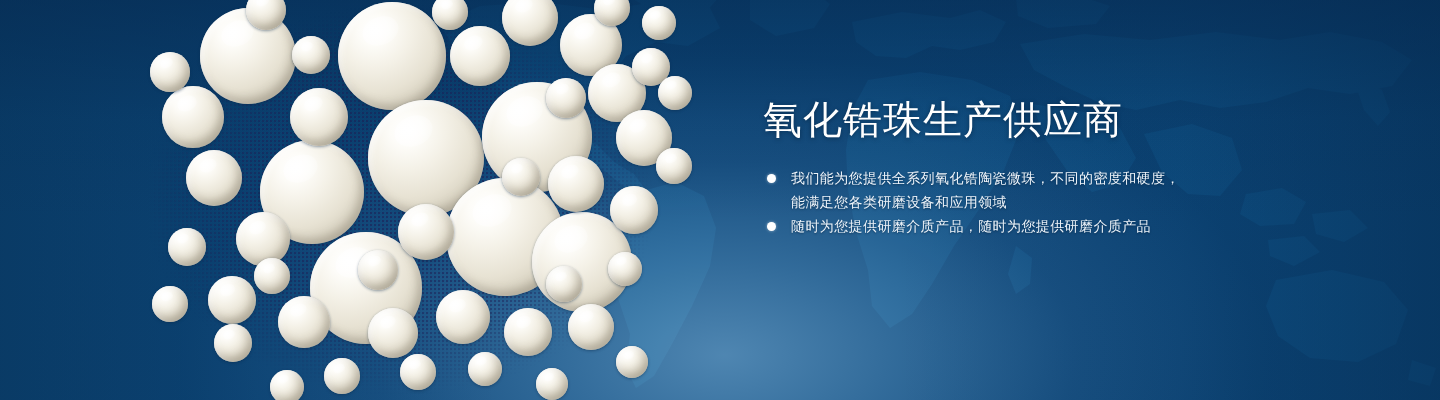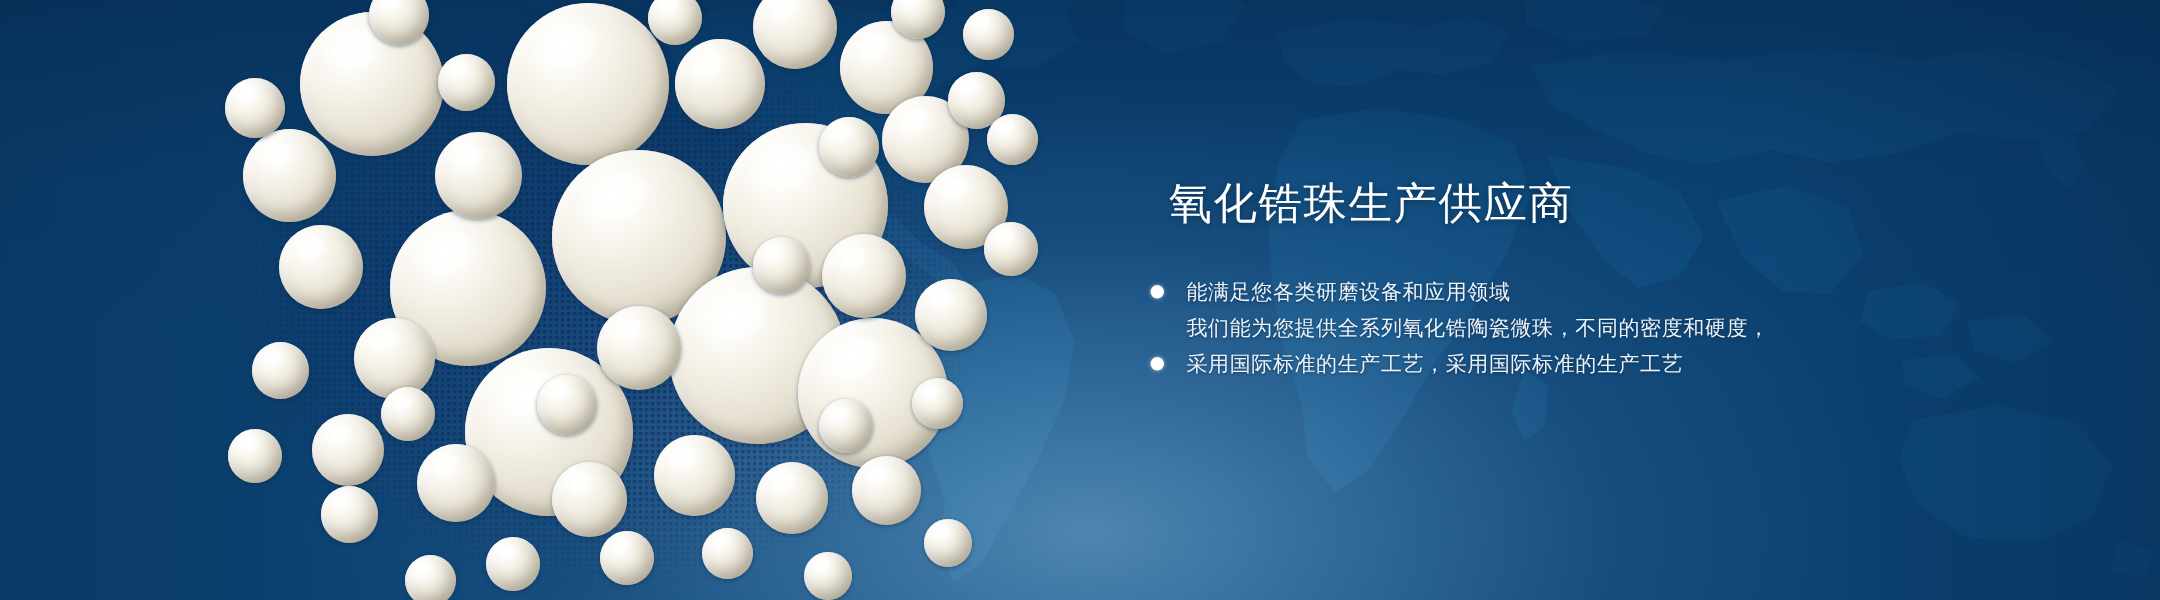--- a/index.html
+++ b/index.html
@@ -109,23 +109,23 @@
   .bead.sm::after { left: 24%; top: 16%; width: 32%; height: 24%; }
 
   
   .content {
     position: absolute;
     left: 763px;
     top: 100px;
     width: 470px;
   }
   .headline {
-    margin: 16px;
+    margin: 0;
     color: #ffffff;
-    font-size: 29px;
+    font-size: 39px;
     font-weight: 400;
     letter-spacing: 1px;
     line-height: 40px;
     text-shadow: 0 1px 4px rgba(4,32,60,0.65);
     white-space: nowrap;
   }
   .bullets {
     margin: 26px 0 0 0;
     padding: 0;
     list-style: none;
@@ -251,23 +251,23 @@
     <div class="bead sm" style="left:120px; top:380px; width:34px;  height:34px;"></div>
     <div class="bead sm" style="left:386px; top:378px; width:32px;  height:32px;"></div>
   </div>
 
   <div class="content">
     <h1 class="headline">氧化锆珠生产供应商</h1>
 
     <ul class="bullets">
       <li class="bullet">
         <span class="bullet-dot"></span>
+        <span class="bullet-line">我们能为您提供全系列氧化锆陶瓷微珠，不同的密度和硬度，</span>
         <span class="bullet-line">能满足您各类研磨设备和应用领域</span>
-        <span class="bullet-line">我们能为您提供全系列氧化锆陶瓷微珠，不同的密度和硬度，</span>
       </li>
       <li class="bullet">
         <span class="bullet-dot"></span>
-        <span class="bullet-line">采用国际标准的生产工艺，采用国际标准的生产工艺</span>
+        <span class="bullet-line">随时为您提供研磨介质产品，随时为您提供研磨介质产品</span>
       </li>
     </ul>
   </div>
 
 </div>
 
 </body></html>

